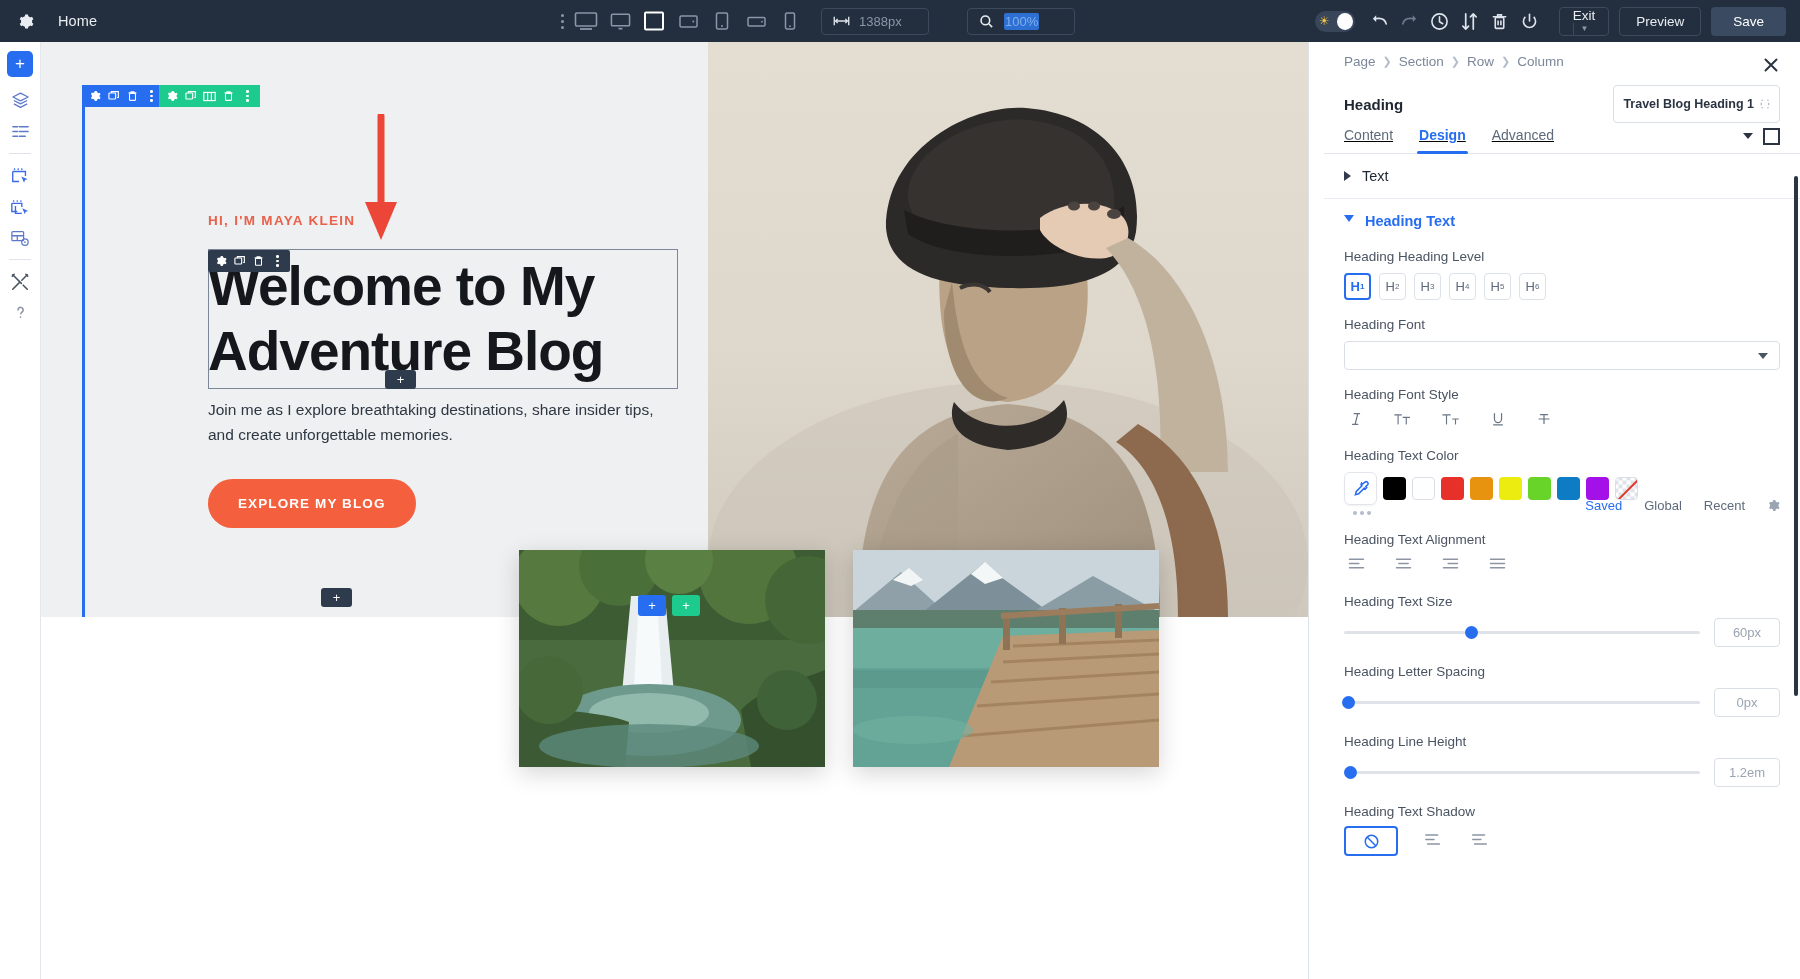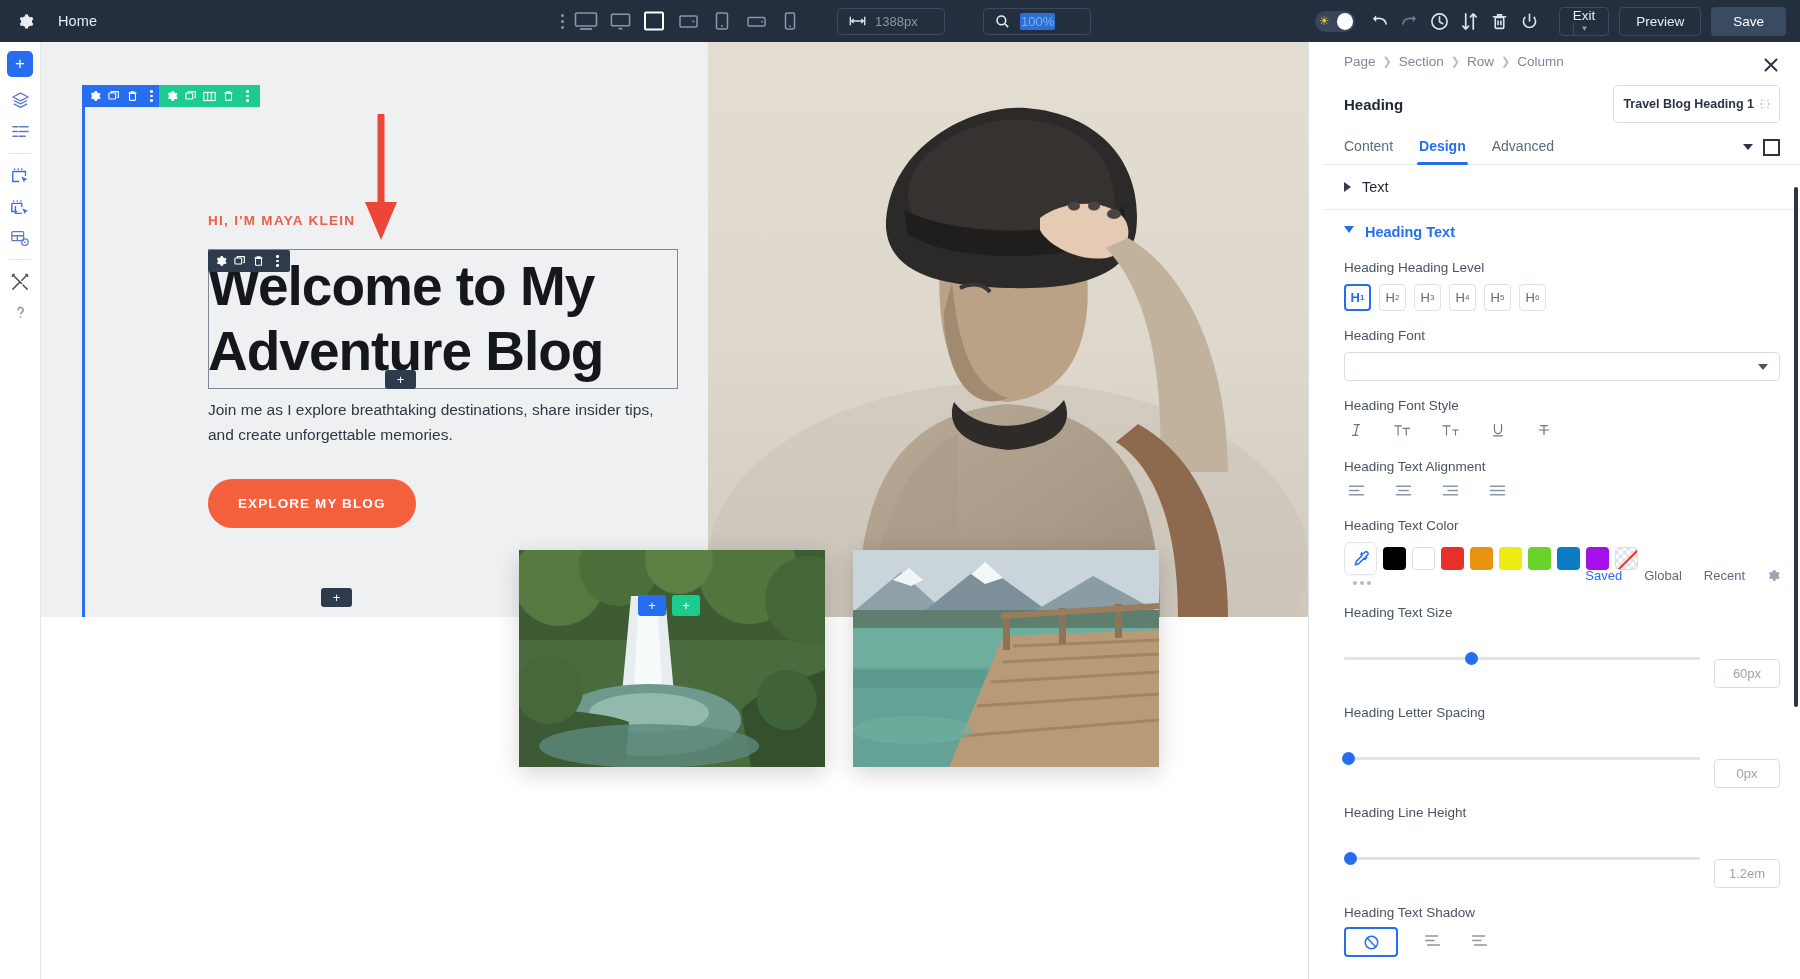--- a/index.html
+++ b/index.html
@@ -17,21 +17,21 @@
     flex: 0 0 42px; position: relative; z-index: 50;
   }
   .tb-gear { margin-left: 14px; width: 22px; height: 22px; display:flex; align-items:center; justify-content:center; cursor:pointer; }
   .tb-home { color: #e9edf2; font-size: 14.5px; margin-left: 22px; letter-spacing: .1px; }
   .tb-center { position:absolute; left: 555px; display:flex; align-items:center; gap: 0px; }
   .kebab { width: 14px; height: 24px; display:flex; flex-direction:column; justify-content:center; align-items:center; gap:3px; cursor:pointer; }
   .kebab i { width: 3px; height: 3px; border-radius: 50%; background:#8b97a8; display:block; }
   .dev-icon { width: 34px; height: 30px; display:flex; align-items:center; justify-content:center; cursor:pointer; }
   .dev-icon svg { display:block; }
   .wfield {
-    margin-left: 30px; height: 27px; min-width: 108px; border: 1px solid #3d4a5c; border-radius: 4px;
+    margin-left: 14px; height: 27px; min-width: 108px; border: 1px solid #3d4a5c; border-radius: 4px;
     display:flex; align-items:center; gap: 9px; padding: 0 11px; cursor:pointer;
   }
   .wfield .lbl { color:#8b97a8; font-size: 13px; }
   .zfield {
     margin-left: 38px; height: 27px; min-width: 108px; border: 1px solid #3d4a5c; border-radius: 4px;
     display:flex; align-items:center; gap: 10px; padding: 0 11px; cursor:pointer;
   }
   .zsel { background:#2e6fd4; color:#7eb0ee; font-size: 13px; padding: 1px 1px; border-radius:2px; }
   .tb-right { margin-left:auto; display:flex; align-items:center; padding-right: 14px; gap: 0; }
   .toggle {
@@ -103,21 +103,21 @@
   
   .rpanel { width: 492px; flex:0 0 492px; background:#fff; border-left:1px solid #dde2e8; display:flex; flex-direction:column; position:relative;padding-left:15px;}
   .rp-head { padding: 12px 20px 0 20px; }
   .crumb { display:flex; align-items:center; gap:7px; color:#7c8799; font-size:13.5px; }
   .crumb .sep { color:#b3bcc9; font-size:11px; }
   .rp-close { position:absolute; right:18px; top:12px; width:22px; height:22px; display:flex; align-items:center; justify-content:center; cursor:pointer; color:#2b3442; }
   .rp-title { display:flex; align-items:center; margin-top: 16px; }
   .rp-title .t { font-size:15px; font-weight:bold; color:#1e2632; }
   .badge { margin-left: auto; border:1px solid #d9dee6; border-radius:4px; height:38px; display:flex; align-items:center; gap:6px; padding: 0 9px; cursor:pointer;}
   .badge .bt { font-size:12.5px; color:#2b3442; font-weight:bold; }
-  .tabs { display:flex; align-items:center; gap: 26px; padding: 0 20px; margin-top: 15px; border-bottom:1px solid #e4e8ee; }
+  .tabs { display:flex; align-items:center; gap: 26px; padding: 0 20px; margin-top: 4px; border-bottom:1px solid #e4e8ee;text-decoration:underline; }
   .tab { font-size:14px; color:#5e6a7b; padding-bottom: 10px; cursor:pointer; position:relative; }
   .tab.active { color:#276df0; font-weight:bold; }
   .tab.active:after { content:""; position:absolute; left:-2px; right:-2px; bottom:-1px; height:3px; background:#276df0; border-radius:2px;}
   .tabs .right { margin-left:auto; display:flex; align-items:center; gap:10px; padding-bottom:8px;}
   .caretd { width:0;height:0;border-left:5px solid transparent;border-right:5px solid transparent;border-top:6px solid #2b3442; cursor:pointer;}
   .sqicon { width:17px; height:17px; border:2px solid #2b3442; cursor:pointer;}
 
   .rp-scroll { flex:1; overflow:hidden; position:relative; }
   .sec-row { padding: 14px 20px; border-bottom:1px solid #e8ecf1; display:flex; align-items:center; gap:11px; cursor:pointer;}
   .tri { width:0;height:0;border-top:5px solid transparent;border-bottom:5px solid transparent;border-left:7px solid #333c4a;}
@@ -146,21 +146,21 @@
   .sw.none:after{content:"";position:absolute;left:-3px;top:10px;width:32px;height:2px;background:#e03a2f;transform:rotate(-45deg);}
   .dots3 { display:flex; gap:3px; margin: 6px 0 0 9px;}
   .dots3 i { width:4px;height:4px;border-radius:50%;background:#b3bcc9;display:block;}
   .ctabs { display:flex; align-items:center; gap: 22px; margin-top:-9px; padding-left: 54px;}
   .ctab { font-size:13px; color:#5e6a7b; cursor:pointer;}
   .ctab.act { color:#276df0; }
 
   .sliderrow { display:flex; align-items:center; gap: 14px; }
   .slider { flex:1; height:3px; background:#dfe3e9; border-radius:2px; position:relative; cursor:pointer;}
   .sknob { position:absolute; top:-5px; width:13px; height:13px; border-radius:50%; background:#276df0; }
-  .numbox { width:66px; height:29px; border:1px solid #d9dee6; border-radius:4px; display:flex; align-items:center; justify-content:center; font-size:13px; color:#9aa4b2; cursor:pointer;margin-top:30px;}
+  .numbox { width:66px; height:29px; border:1px solid #d9dee6; border-radius:4px; display:flex; align-items:center; justify-content:center; font-size:13px; color:#9aa4b2; cursor:pointer;}
 
   .scrollbar { position:absolute; right:2px; top:0; width:4px; background:#2b3442; border-radius:2px; }
   .ml { display:flex; align-items:center; }
 </style>
 </head>
 <body>
 
 <div class="app">
 
   <div class="topbar">
@@ -634,38 +634,20 @@
             <span class="sicon"><svg width="16" height="16" viewBox="0 0 18 18" fill="none" stroke="#6b7685" stroke-width="1.4" stroke-linecap="round">
                   <path d="M5 3v6a4 4 0 008 0V3M4 15.5h10"></path>
                 </svg></span>
             <span class="sicon"><svg width="16" height="16" viewBox="0 0 18 18" fill="none" stroke="#6b7685" stroke-width="1.4" stroke-linecap="round">
                   <path d="M5 4h8M9 4v10M3.5 9h11"></path>
                 </svg></span>
           </div>
         </div>
 
         <div class="fld">
-          <div class="flabel">Heading Text Alignment</div>
-          <div class="alignrow">
-            <span class="sicon"><svg width="17" height="13" viewBox="0 0 18 14" fill="none" stroke="#8b95a4" stroke-width="1.7" stroke-linecap="round">
-                  <path d="M1.5 2.5h15M1.5 7h10M1.5 11.5h15"></path>
-                </svg></span>
-            <span class="sicon"><svg width="17" height="13" viewBox="0 0 18 14" fill="none" stroke="#8b95a4" stroke-width="1.7" stroke-linecap="round">
-                  <path d="M1.5 2.5h15M4 7h10M1.5 11.5h15"></path>
-                </svg></span>
-            <span class="sicon"><svg width="17" height="13" viewBox="0 0 18 14" fill="none" stroke="#8b95a4" stroke-width="1.7" stroke-linecap="round">
-                  <path d="M1.5 2.5h15M6.5 7h10M1.5 11.5h15"></path>
-                </svg></span>
-            <span class="sicon"><svg width="17" height="13" viewBox="0 0 18 14" fill="none" stroke="#8b95a4" stroke-width="1.7" stroke-linecap="round">
-                  <path d="M1.5 2.5h15M1.5 7h15M1.5 11.5h15"></path>
-                </svg></span>
-          </div>
-        </div>
-
-        <div class="fld">
           <div class="flabel">Heading Text Color</div>
           <div class="colorrow">
             <span class="eyedrop">
               <svg width="17" height="17" viewBox="0 0 18 18" fill="none" stroke="#276df0" stroke-width="1.6" stroke-linecap="round">
                   <path d="M13.8 2.2a2 2 0 012.8 2.8l-2 2 1 1-1.6 1.6-1-1-6 6-3.4.9.9-3.4 6-6-1-1L10.1 3.3l1 1z"></path>
                 </svg>
             </span>
             <span class="sw" style="background:#000000"></span>
             <span class="sw white" style="background:#ffffff"></span>
             <span class="sw" style="background:#e8302a"></span>
@@ -685,20 +667,38 @@
             <span class="ctabs" style="padding-left:0;">
               <span class="ctab act">Saved</span>
               <span class="ctab">Global</span>
               <span class="ctab">Recent</span>
               <span style="display:flex;">
                 <svg width="13" height="13" viewBox="0 0 24 24" fill="#9aa4b2">
                     <path d="M12 8a4 4 0 100 8 4 4 0 000-8zm9.4 4c0-.6-.1-1.2-.2-1.8l2-1.5-2-3.4-2.3 1a7.6 7.6 0 00-3-1.8L15.5 2h-4l-.4 2.5c-1.1.3-2.1.9-3 1.7l-2.3-1-2 3.5 2 1.5a8 8 0 000 3.6l-2 1.5 2 3.4 2.3-1c.9.8 1.9 1.4 3 1.7l.4 2.6h4l.4-2.6a7.6 7.6 0 003-1.7l2.3 1 2-3.4-2-1.5c.1-.6.2-1.2.2-1.8z"></path>
                   </svg>
               </span>
             </span>
+          </div>
+        </div>
+
+        <div class="fld">
+          <div class="flabel">Heading Text Alignment</div>
+          <div class="alignrow">
+            <span class="sicon"><svg width="17" height="13" viewBox="0 0 18 14" fill="none" stroke="#8b95a4" stroke-width="1.7" stroke-linecap="round">
+                  <path d="M1.5 2.5h15M1.5 7h10M1.5 11.5h15"></path>
+                </svg></span>
+            <span class="sicon"><svg width="17" height="13" viewBox="0 0 18 14" fill="none" stroke="#8b95a4" stroke-width="1.7" stroke-linecap="round">
+                  <path d="M1.5 2.5h15M4 7h10M1.5 11.5h15"></path>
+                </svg></span>
+            <span class="sicon"><svg width="17" height="13" viewBox="0 0 18 14" fill="none" stroke="#8b95a4" stroke-width="1.7" stroke-linecap="round">
+                  <path d="M1.5 2.5h15M6.5 7h10M1.5 11.5h15"></path>
+                </svg></span>
+            <span class="sicon"><svg width="17" height="13" viewBox="0 0 18 14" fill="none" stroke="#8b95a4" stroke-width="1.7" stroke-linecap="round">
+                  <path d="M1.5 2.5h15M1.5 7h15M1.5 11.5h15"></path>
+                </svg></span>
           </div>
         </div>
 
         <div class="fld" style="margin-top:20px;">
           <div class="flabel">Heading Text Size</div>
           <div class="sliderrow">
             <span class="slider">
                 <i class="sknob" style="left:34%"></i>
               </span>
             <span class="numbox">60px</span>

